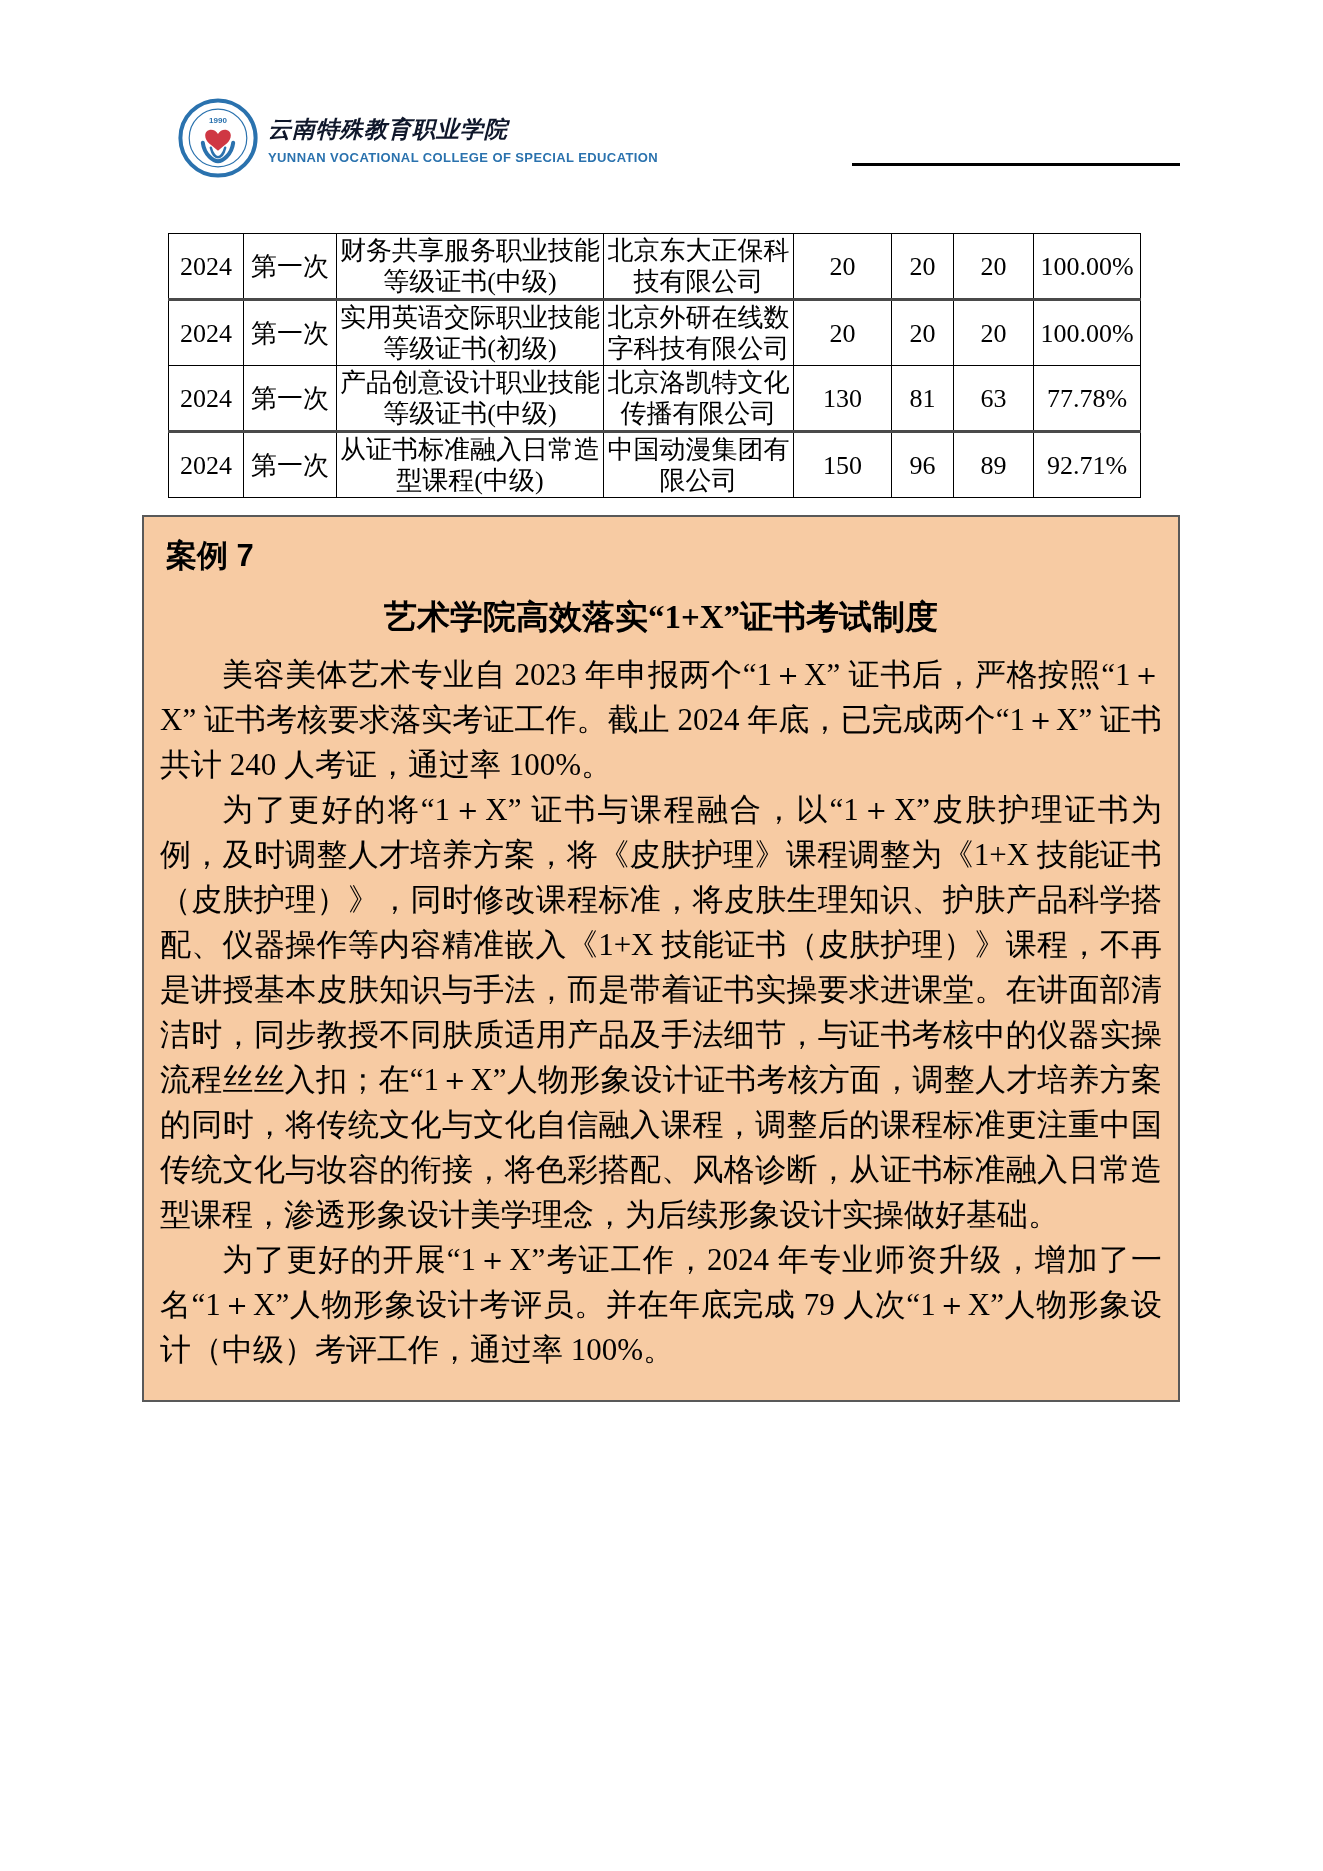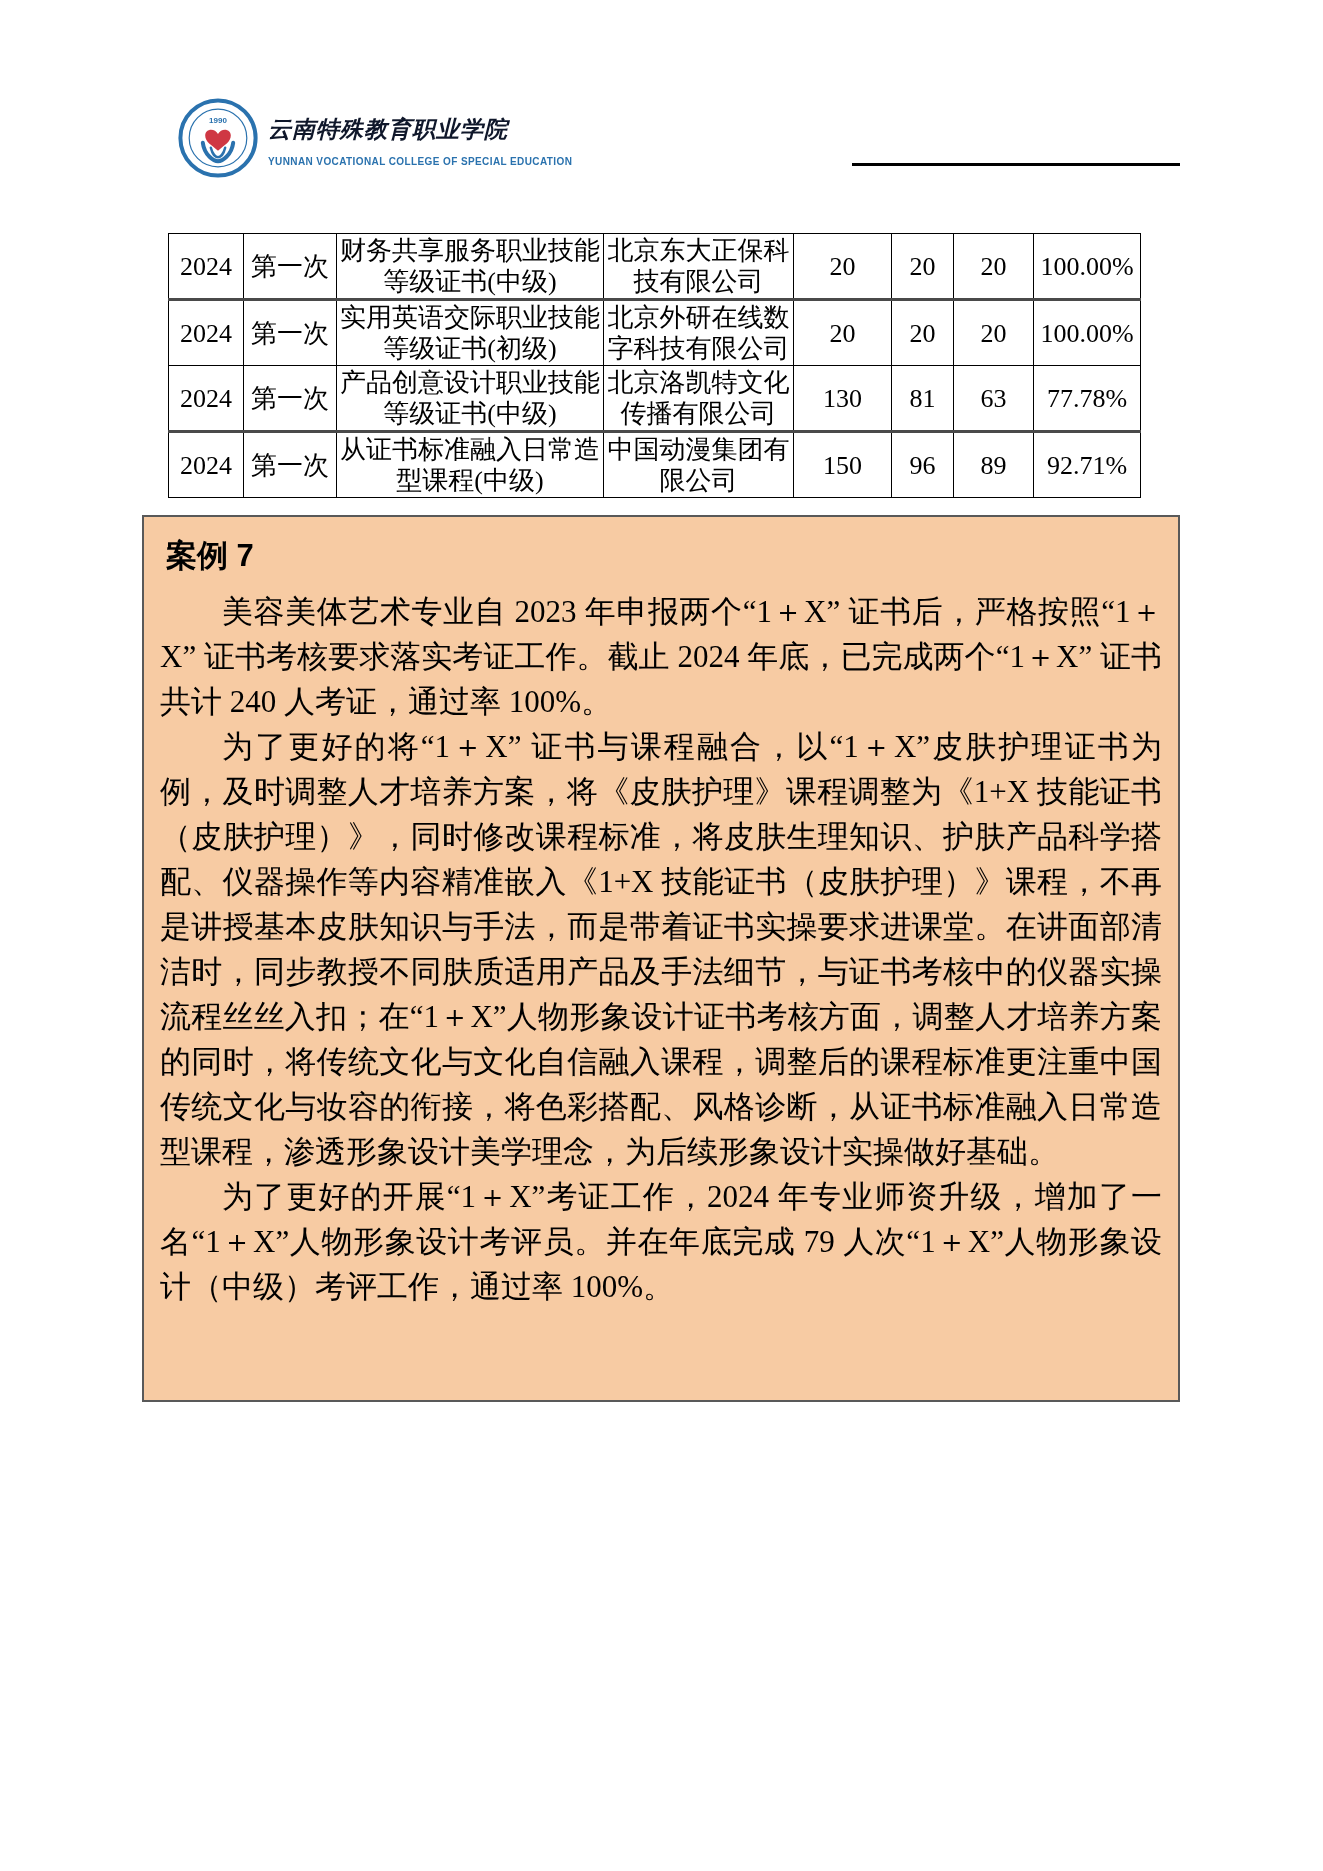--- a/index.html
+++ b/index.html
@@ -10,22 +10,22 @@
 
   
   .logo { position:absolute; left:178px; top:98px; display:flex; align-items:flex-start; }
   .logo svg { width:80px; height:80px; display:block; }
   .logo-text { margin-left:10px; margin-top:16px; }
   .logo-zh {
     color:#0f172a; font-size:23px; font-weight:bold; font-style:italic;
     letter-spacing:1px; font-family:"DejaVu Sans", sans-serif; white-space:nowrap;
   }
   .logo-en {
-    color:#2a72ae; font-size:10px; font-weight:bold; letter-spacing:0.4px;
-    margin-top:11px; font-family:"Liberation Sans", sans-serif; white-space:nowrap;
+    color:#2a72ae; font-size:13px; font-weight:bold; letter-spacing:0.4px;
+    margin-top:5px; font-family:"Liberation Sans", sans-serif; white-space:nowrap;
   }
   .report-title {
     position:absolute; left:700px; top:120px; width:478px; text-align:right;
     font-size:31px; font-weight:bold; white-space:nowrap;
   }
   .title-rule { position:absolute; left:852px; top:163px; width:328px; height:3px; background:#000; }
 
   
   table.cert-table {
     position:absolute; left:168px; top:233px; width:972px;
@@ -133,20 +133,21 @@
         <td>150</td>
         <td>96</td>
         <td>89</td>
         <td>92.71%</td>
       </tr>
     </tbody>
   </table>
 
   <div class="case-box">
     <div class="case-label">案例 7</div>
+    <div class="case-title">艺术学院高效落实“1+X”证书考试制度</div>
     <p class="first">美容美体艺术专业自 2023 年申报两个“1＋X” 证书后，严格按照“1＋X” 证书考核要求落实考证工作。截止 2024 年底，已完成两个“1＋X” 证书共计 240 人考证，通过率 100%。</p>
     <p>为了更好的将“1＋X” 证书与课程融合，以“1＋X”皮肤护理证书为例，及时调整人才培养方案，将《皮肤护理》课程调整为《1+X 技能证书（皮肤护理）》，同时修改课程标准，将皮肤生理知识、护肤产品科学搭配、仪器操作等内容精准嵌入《1+X 技能证书（皮肤护理）》课程，不再是讲授基本皮肤知识与手法，而是带着证书实操要求进课堂。在讲面部清洁时，同步教授不同肤质适用产品及手法细节，与证书考核中的仪器实操流程丝丝入扣；在“1＋X”人物形象设计证书考核方面，调整人才培养方案的同时，将传统文化与文化自信融入课程，调整后的课程标准更注重中国传统文化与妆容的衔接，将色彩搭配、风格诊断，从证书标准融入日常造型课程，渗透形象设计美学理念，为后续形象设计实操做好基础。</p>
     <p>为了更好的开展“1＋X”考证工作，2024 年专业师资升级，增加了一名“1＋X”人物形象设计考评员。并在年底完成 79 人次“1＋X”人物形象设计（中级）考评工作，通过率 100%。</p>
   </div>
 
   <div class="page-number">— 35 —</div>
 
 </div>
 
 </body></html>

